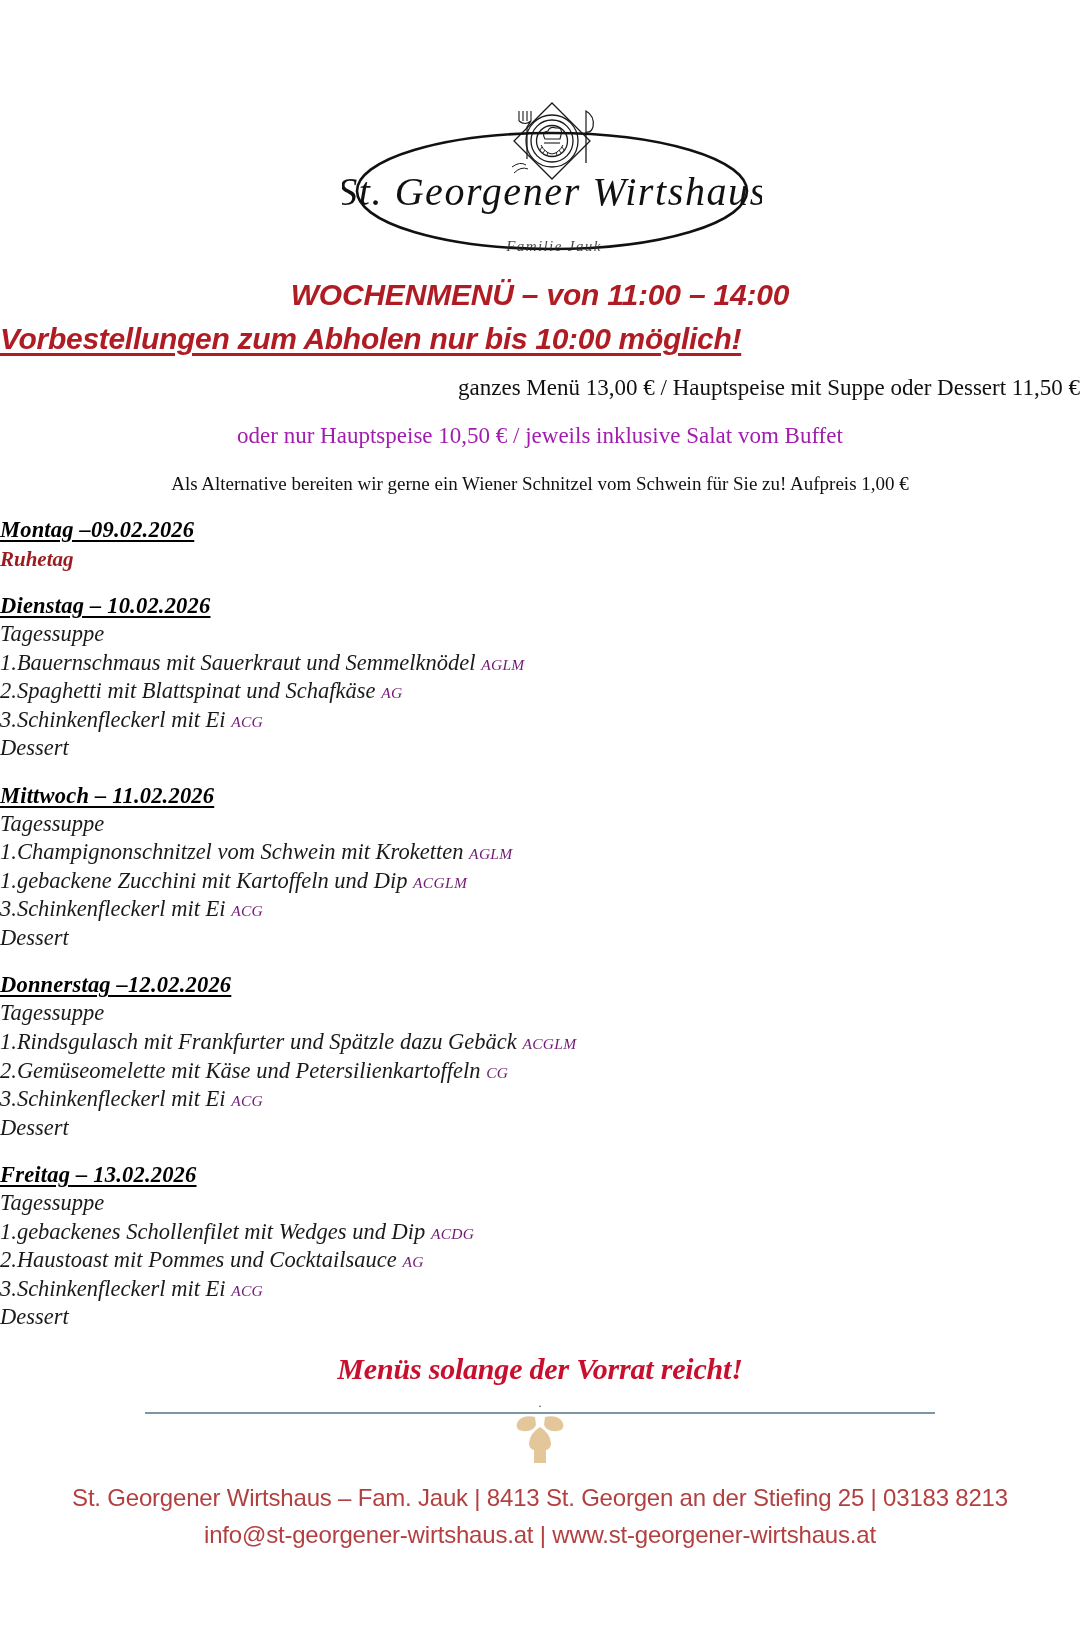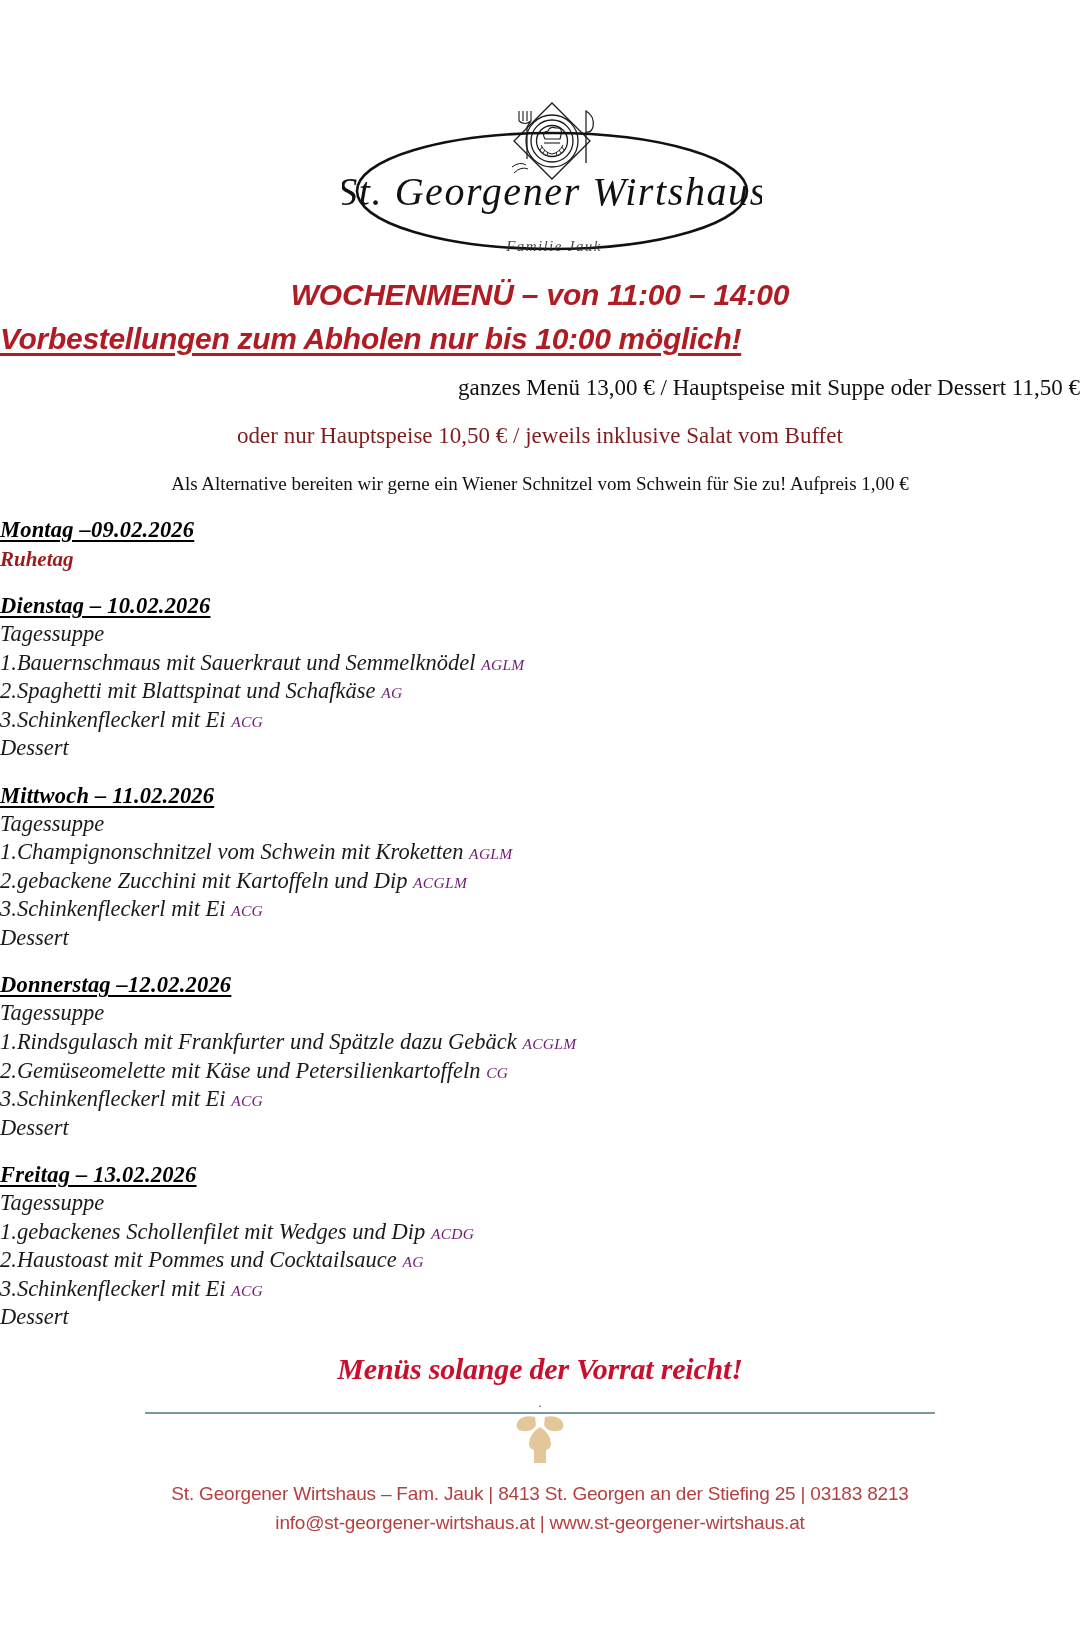--- a/index.html
+++ b/index.html
@@ -64,21 +64,21 @@
   .price-line {
     text-align: right;
     font-size: 23px;
     margin-top: 19px;
     color: #111111;
   }
   .price-line-2 {
     text-align: center;
     font-size: 23px;
     margin-top: 22px;
-    color: #7f1d1d;
+    color: #a21caf;
   }
   .alt-line {
     text-align: center;
     font-size: 19px;
     margin-top: 24px;
     color: #111111;
   }
 
   
   .days {
@@ -147,21 +147,21 @@
   }
   .fleuron-wrap {
     text-align: center;
     margin-top: -1px;
     height: 52px;
   }
   .footer-text {
     margin-top: 14px;
     text-align: center;
     font-family: "Liberation Sans", "DejaVu Sans", sans-serif;
-    font-size: 19px;
+    font-size: 24px;
     color: #B34040;
     line-height: 1.55;
     letter-spacing: -0.2px;
   }
   .footer-text div { white-space: nowrap; }
 </style>
 </head>
 <body>
 
 <div class="page">
@@ -215,21 +215,21 @@
         <div class="dish"><span>Tagessuppe</span></div>
         <div class="dish"><span>1.Bauernschmaus mit Sauerkraut und Semmelknödel</span> <span class="allerg">AGLM</span></div>
         <div class="dish"><span>2.Spaghetti mit Blattspinat und Schafkäse</span> <span class="allerg">AG</span></div>
         <div class="dish"><span>3.Schinkenfleckerl mit Ei</span> <span class="allerg">ACG</span></div>
         <div class="dish"><span>Dessert</span></div>
       </div>
       <div class="day-block">
         <div class="day-title">Mittwoch – 11.02.2026</div>
         <div class="dish"><span>Tagessuppe</span></div>
         <div class="dish"><span>1.Champignonschnitzel vom Schwein mit Kroketten</span> <span class="allerg">AGLM</span></div>
-        <div class="dish"><span>2.gebackene Zucchini mit Kartoffeln und Dip</span> <span class="allerg">ACGLM</span></div>
+        <div class="dish"><span>1.gebackene Zucchini mit Kartoffeln und Dip</span> <span class="allerg">ACGLM</span></div>
         <div class="dish"><span>3.Schinkenfleckerl mit Ei</span> <span class="allerg">ACG</span></div>
         <div class="dish"><span>Dessert</span></div>
       </div>
       <div class="day-block">
         <div class="day-title">Donnerstag –12.02.2026</div>
         <div class="dish"><span>Tagessuppe</span></div>
         <div class="dish"><span>1.Rindsgulasch mit Frankfurter und Spätzle dazu Gebäck</span> <span class="allerg">ACGLM</span></div>
         <div class="dish"><span>2.Gemüseomelette mit Käse und Petersilienkartoffeln</span> <span class="allerg">CG</span></div>
         <div class="dish"><span>3.Schinkenfleckerl mit Ei</span> <span class="allerg">ACG</span></div>
         <div class="dish"><span>Dessert</span></div>

